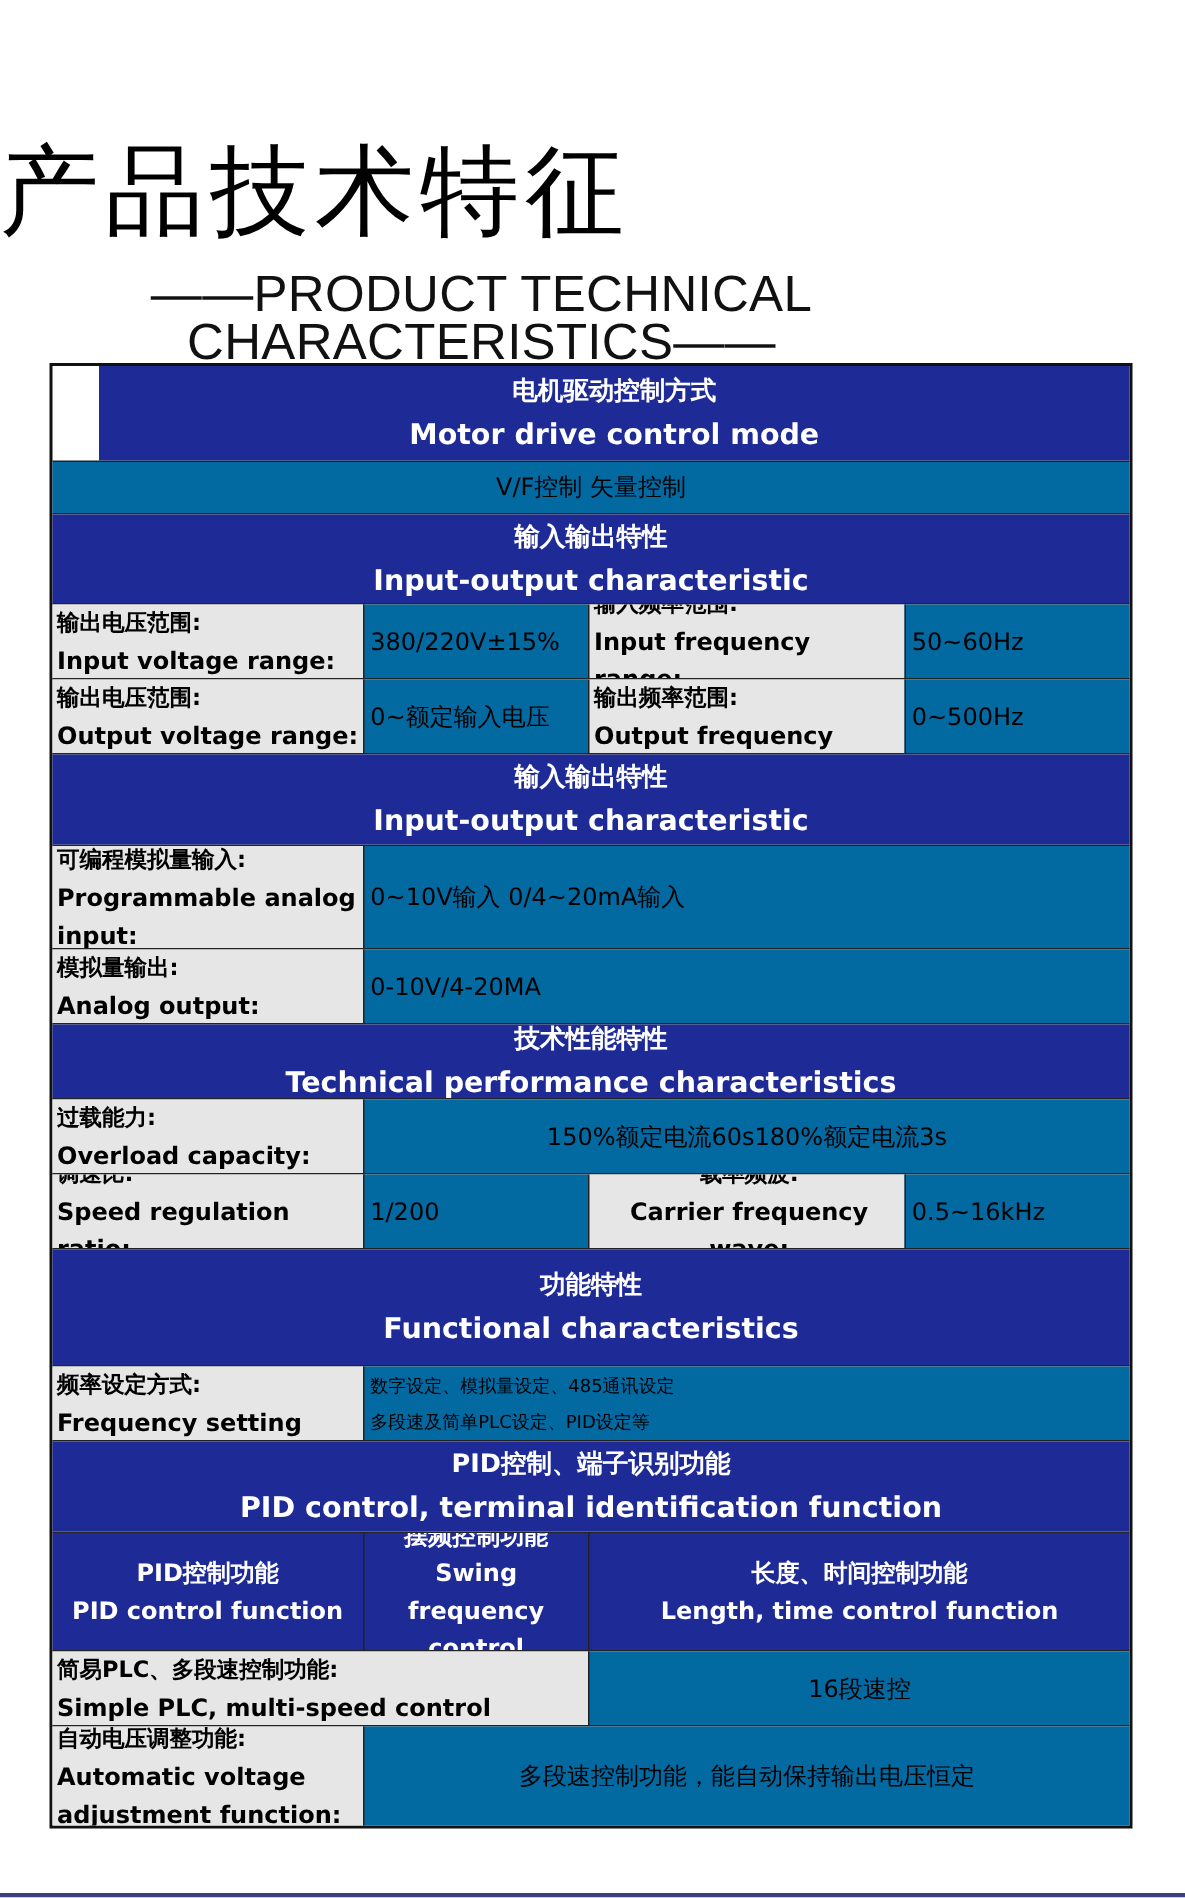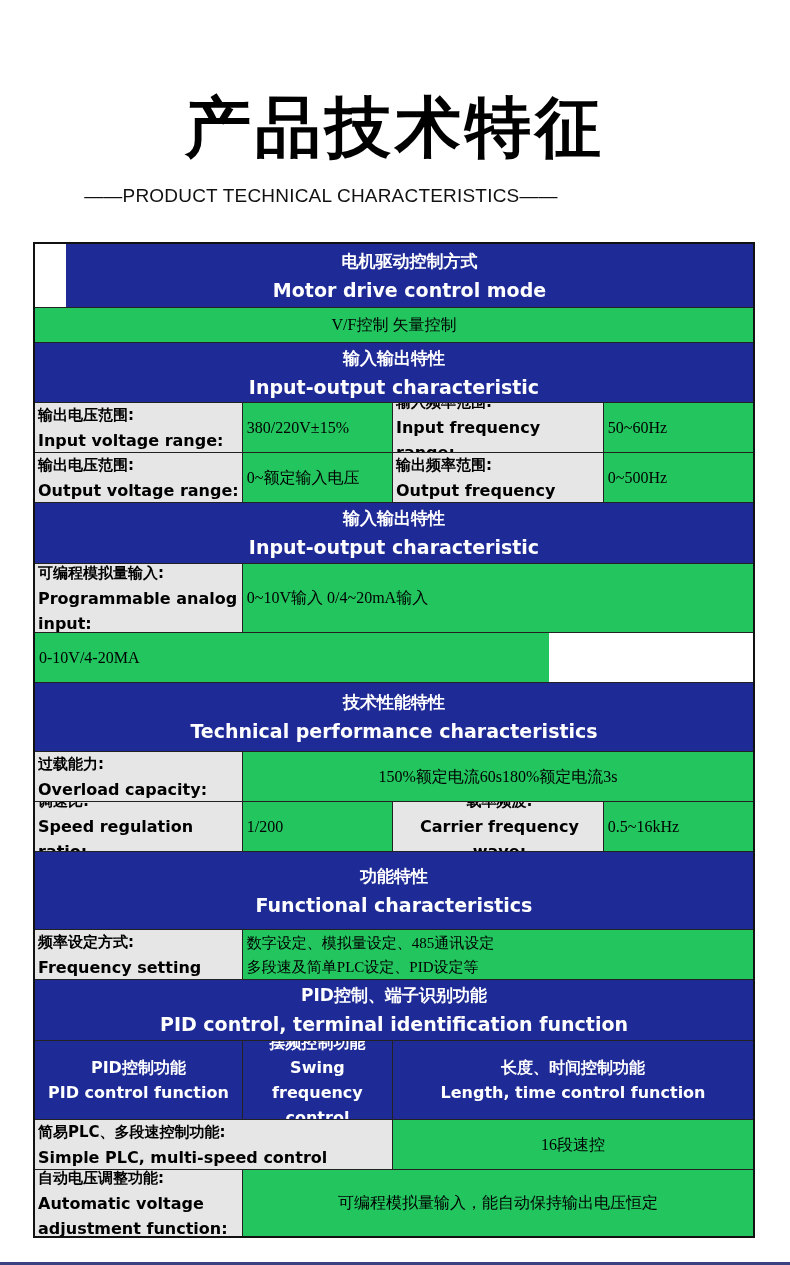--- a/index.html
+++ b/index.html
@@ -1,35 +1,35 @@
 <!DOCTYPE html>
 <html><head>
 <meta charset="utf-8">
 <style>
   html, body { margin:0; padding:0; }
   body { width:790px; height:1265px; background:#ffffff; position:relative; overflow:hidden;
          font-family:"DejaVu Sans", "Liberation Sans", sans-serif; color:#000; }
-  .title { position:absolute; top:88px; left:0; width:790px; text-align:center;
-           font-size:66px; font-weight:bold; letter-spacing:4px; line-height:80px; }
+  .title { position:absolute; top:88px; left:0; width:790px; text-align:left;
+           font-size:66px; font-weight:normal; letter-spacing:4px; line-height:80px; }
   .subtitle { position:absolute; top:180px; left:0; width:642px; text-align:center;
-              font-family:"Liberation Sans", sans-serif; font-size:19px; line-height:32px; color:#111; letter-spacing:0.2px; }
+              font-family:"Liberation Sans", sans-serif; font-size:34px; line-height:32px; color:#111; letter-spacing:0.2px; }
   .spec { position:absolute; left:33px; top:242px; width:722px; border:2px solid #111; box-sizing:border-box; }
   .row { display:flex; border-top:1.5px solid #222; box-sizing:border-box; }
   .row:first-child { border-top:none;padding-left:31px; }
   .cell { box-sizing:border-box; border-left:1.5px solid #222; display:flex; align-items:center; overflow:hidden; }
   .cell:first-child { border-left:none; }
   .hdr { background:#1e2a96; color:#fff; font-weight:bold; flex-direction:column; justify-content:center;
          text-align:center; font-size:19px; line-height:29px; width:100%; }
   .hdr .zh { font-size:17px; }
   .lbl { background:#e6e6e6; font-weight:bold; font-size:16px; line-height:25px; padding-left:3px;
          flex-direction:column; align-items:flex-start; justify-content:center; }
   .lbl .zh { font-size:15px; }
-  .val { background:#22c55e; font-size:16px; padding-left:4px; line-height:24px;font-family:Liberation Serif, serif; }
+  .val { background:#0369a1; font-size:16px; padding-left:4px; line-height:24px; }
   .val.center { justify-content:center; padding-left:0; }
-  .val.multi { flex-direction:column; align-items:flex-start; justify-content:center; font-size:15px; }
+  .val.multi { flex-direction:column; align-items:flex-start; justify-content:center; font-size:12px; }
   .lbl.center { align-items:center; text-align:center; }
   .blue { background:#1e2a96; color:#fff; font-weight:bold; flex-direction:column; justify-content:center;
           text-align:center; font-size:16px; line-height:25px; }
   .bottom-line { position:absolute; left:0; top:1262px; width:790px; height:3px; background:#3a4080; }
   .c1 { width:208px; } .c2 { width:151px; } .c3 { width:212px; } .c4 { width:151px; }
   .c234 { width:514px; } .c12 { width:359px; } .c34 { width:363px; }
 </style>
 </head>
 <body>
 
@@ -87,24 +87,28 @@
   </div>
   <div class="row" style="height:69px">
     <div class="cell lbl c1">
       <span class="zh">可编程模拟量输入:</span>
       <span>Programmable analog</span>
       <span>input:</span>
     </div>
     <div class="cell val c234">0~10V输入 0/4~20mA输入</div>
   </div>
   <div class="row" style="height:50px">
+    <div class="cell lbl c1">
+      <span class="zh">模拟量输出:</span>
+      <span>Analog output:</span>
+    </div>
     <div class="cell val c234">0-10V/4-20MA</div>
   </div>
 
-  <div class="row" style="height:69px">
+  <div class="row" style="height:50px">
     <div class="cell hdr">
       <span class="zh">技术性能特性</span>
       <span>Technical performance characteristics</span>
     </div>
   </div>
   <div class="row" style="height:50px">
     <div class="cell lbl c1">
       <span class="zh">过载能力:</span>
       <span>Overload capacity:</span>
     </div>
@@ -167,17 +171,17 @@
       <span>Simple PLC, multi-speed control</span>
     </div>
     <div class="cell val center c34">16段速控</div>
   </div>
   <div class="row" style="height:67px">
     <div class="cell lbl c1">
       <span class="zh">自动电压调整功能:</span>
       <span>Automatic voltage</span>
       <span>adjustment function:</span>
     </div>
-    <div class="cell val center c234">可编程模拟量输入，能自动保持输出电压恒定</div>
+    <div class="cell val center c234">多段速控制功能，能自动保持输出电压恒定</div>
   </div>
 </div>
 
 <div class="bottom-line"></div>
 
 </body></html>

